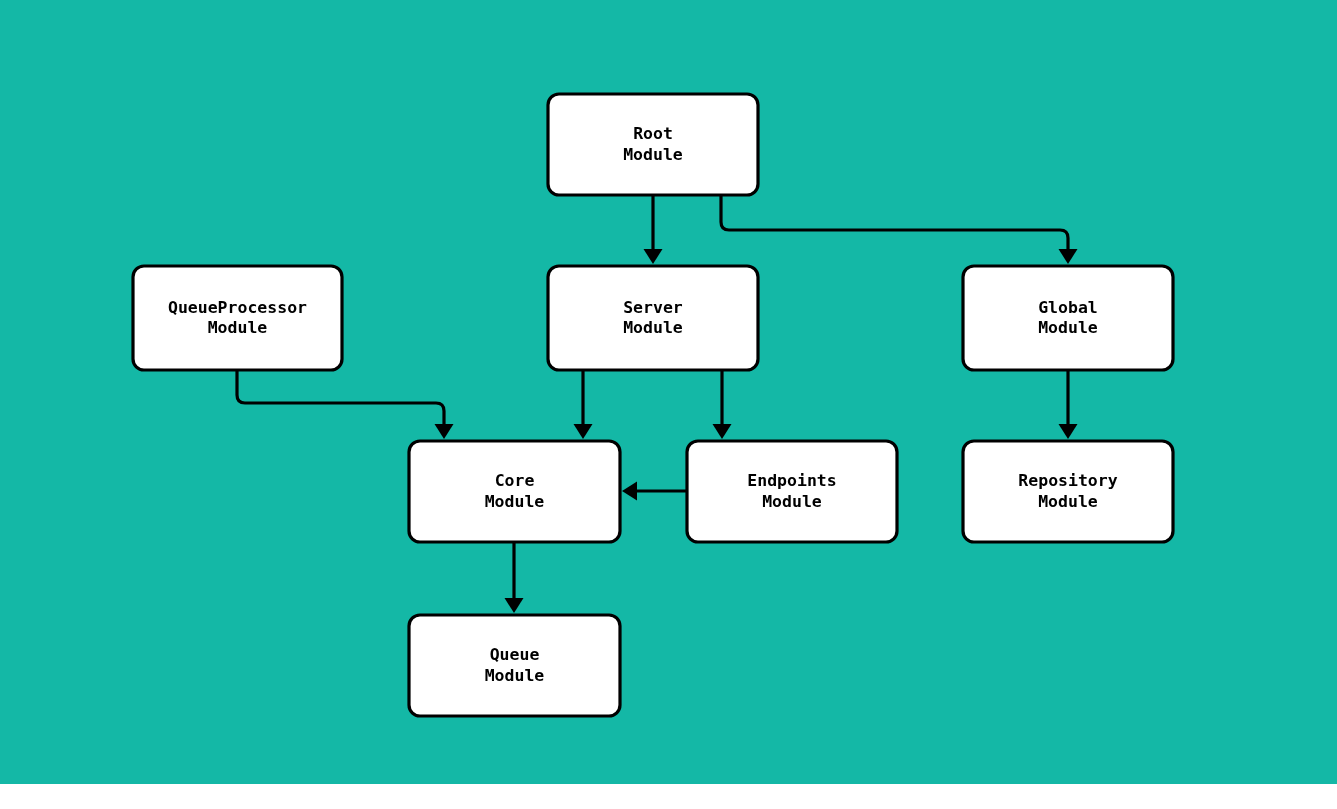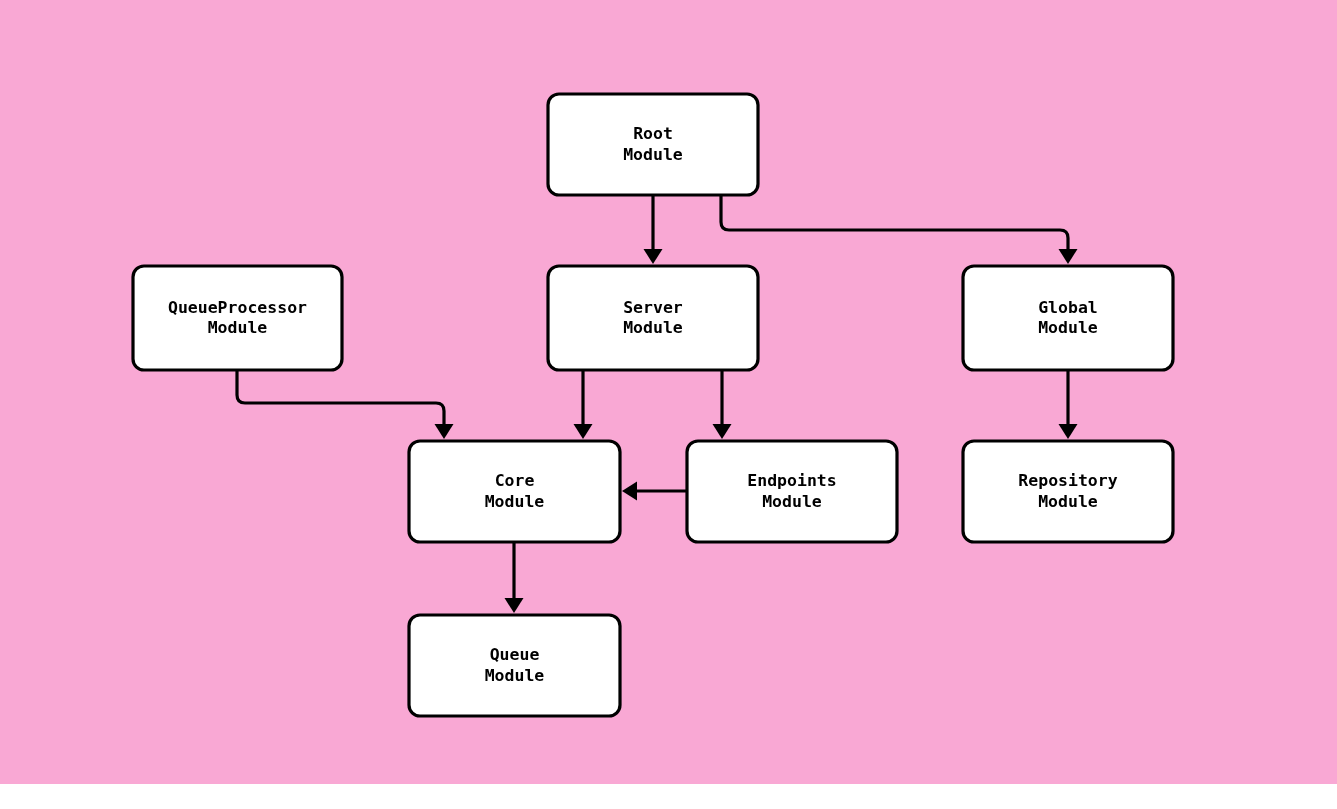--- a/index.html
+++ b/index.html
@@ -10,21 +10,21 @@
   body {
     width: 1337px;
     height: 809px;
     overflow: hidden;
     font-family: "DejaVu Sans Mono", monospace;
   }
   #diagram-root {
     position: relative;
     width: 1337px;
     height: 784px;
-    background: #f9a8d4;
+    background: #14b8a6;
   }
   svg#diagram-canvas {
     position: absolute;
     top: 0;
     left: 0;
     width: 1337px;
     height: 809px;
     display: block;
   }
   .node-box {

